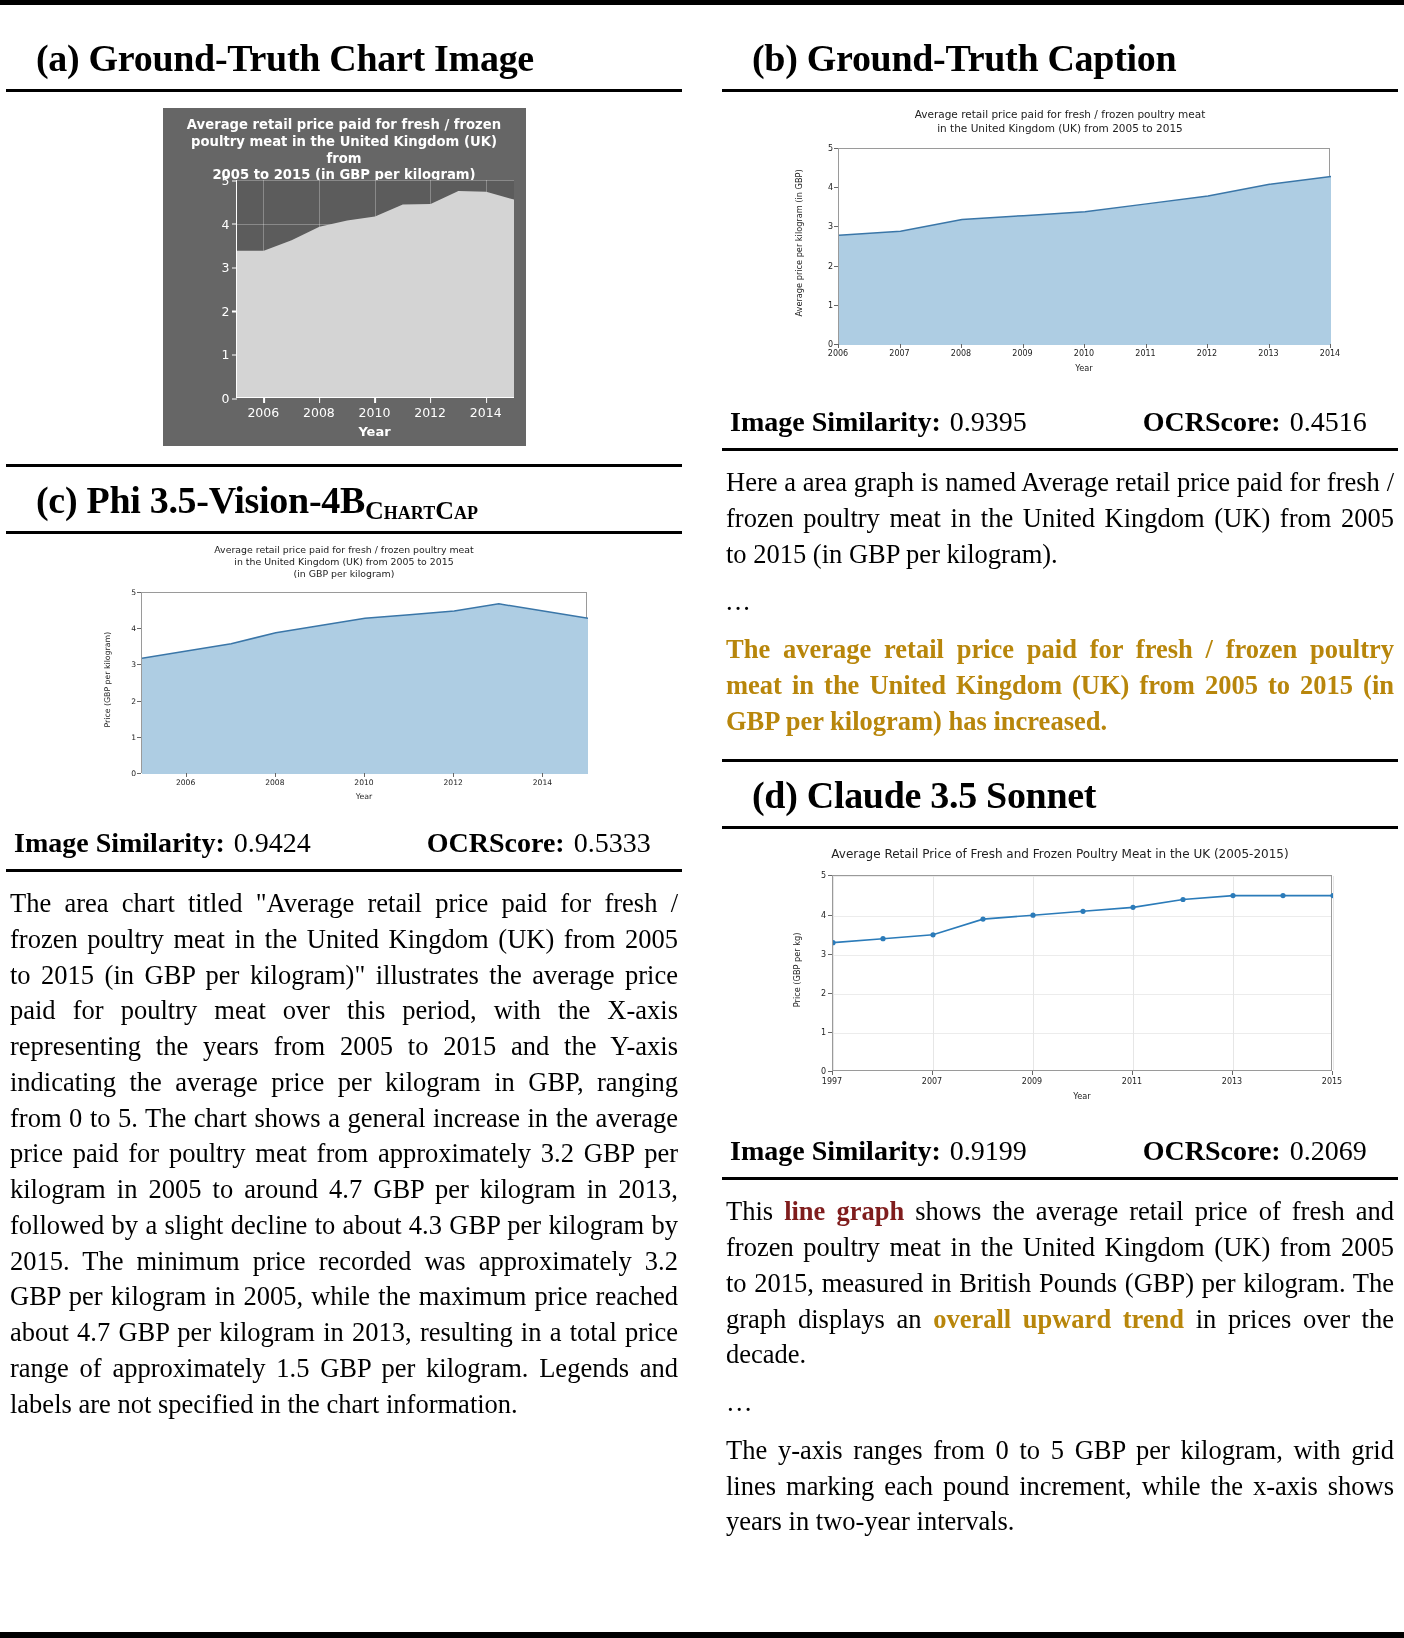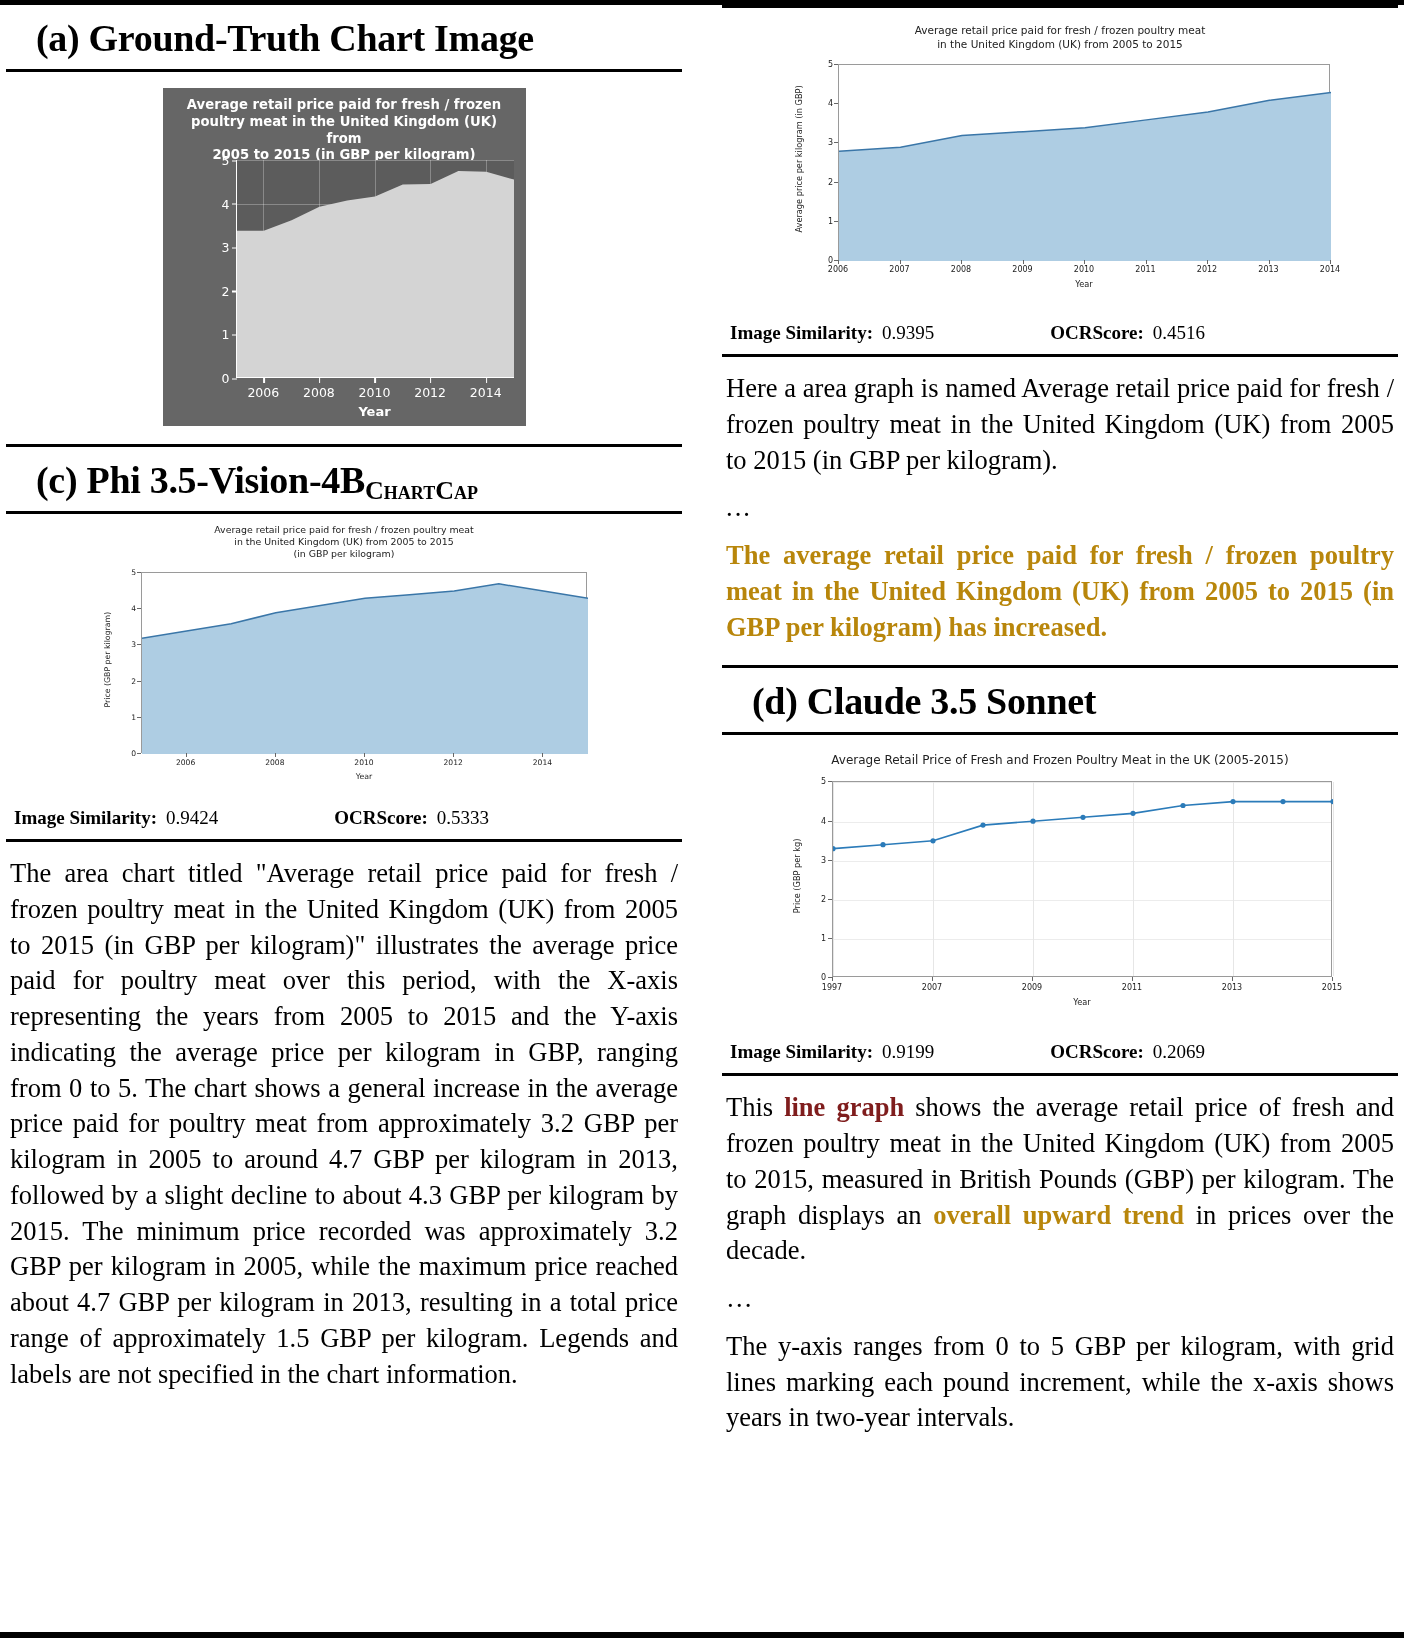--- a/index.html
+++ b/index.html
@@ -10,21 +10,21 @@
     overflow:hidden;
   }
   .page{position:relative;width:1404px;height:1638px;box-sizing:border-box;}
 
   
   .rule-thick{height:5px;background:#000;}
   .rule-thin{height:3px;background:#000;}
 
   
   .cols{display:flex;width:1404px;}
-  .col{box-sizing:border-box;}
+  .col{box-sizing:border-box;margin-top:20px;}
   .col-left{width:688px;padding:0 6px 0 6px;}
   .gutter{width:28px;}
   .col-right{width:688px;padding:0 6px 0 6px;}
 
   
   .sec-head{
     font-family:"Liberation Serif", serif;
     font-weight:bold;
     font-size:38px;
     line-height:1.0;
@@ -40,21 +40,21 @@
   .sub{
     display:inline-block;
     vertical-align:baseline;
     position:relative;
     top:6px;
   }
 
   
   .scores{
     display:flex;
-    font-size:19px;
+    font-size:28px;
     padding:10px 0 10px 8px;
     align-items:baseline;
     gap:28px;
   }
   .score-item{display:flex;align-items:baseline;}
   .score-label{font-weight:bold;}
   .score-val{font-weight:normal;margin-left:9px;}
   .score-gap{width:60px;}
 
   
@@ -268,20 +268,21 @@
 
       <div class="body-text">
         <p>The area chart titled "Average retail price paid for fresh / frozen poultry meat in the United Kingdom (UK) from 2005 to 2015 (in GBP per kilogram)" illustrates the average price paid for poultry meat over this period, with the X-axis representing the years from 2005 to 2015 and the Y-axis indicating the average price per kilogram in GBP, ranging from 0 to 5. The chart shows a general increase in the average price paid for poultry meat from approximately 3.2 GBP per kilogram in 2005 to around 4.7 GBP per kilogram in 2013, followed by a slight decline to about 4.3 GBP per kilogram by 2015. The minimum price recorded was approximately 3.2 GBP per kilogram in 2005, while the maximum price reached about 4.7 GBP per kilogram in 2013, resulting in a total price range of approximately 1.5 GBP per kilogram. Legends and labels are not specified in the chart information.</p>
       </div>
     </div>
 
     <div class="gutter"></div>
 
     <div class="col col-right">
 
+      <div class="sec-head">(b) Ground-Truth Caption</div>
       <div class="rule-thin"></div>
 
       <div style="display:flex;justify-content:center;padding:10px 0 4px 0;">
         <div class="mpl" id="chartB" style="width:600px;height:290px;">
             <div class="mpl-title" style="top: 6px; font-size: 10.5px;">
               <div>Average retail price paid for fresh / frozen poultry meat</div>
               <div>in the United Kingdom (UK) from 2005 to 2015</div>
             </div>
             <div class="mpl-plot" style="left: 78px; top: 46px; width: 492px; height: 196px; border: 1px solid rgb(154, 154, 154); background: rgb(255, 255, 255);">
               <svg width="492" height="196" viewBox="0 0 492 196" style="position: absolute; left: 0px; top: 0px;">

